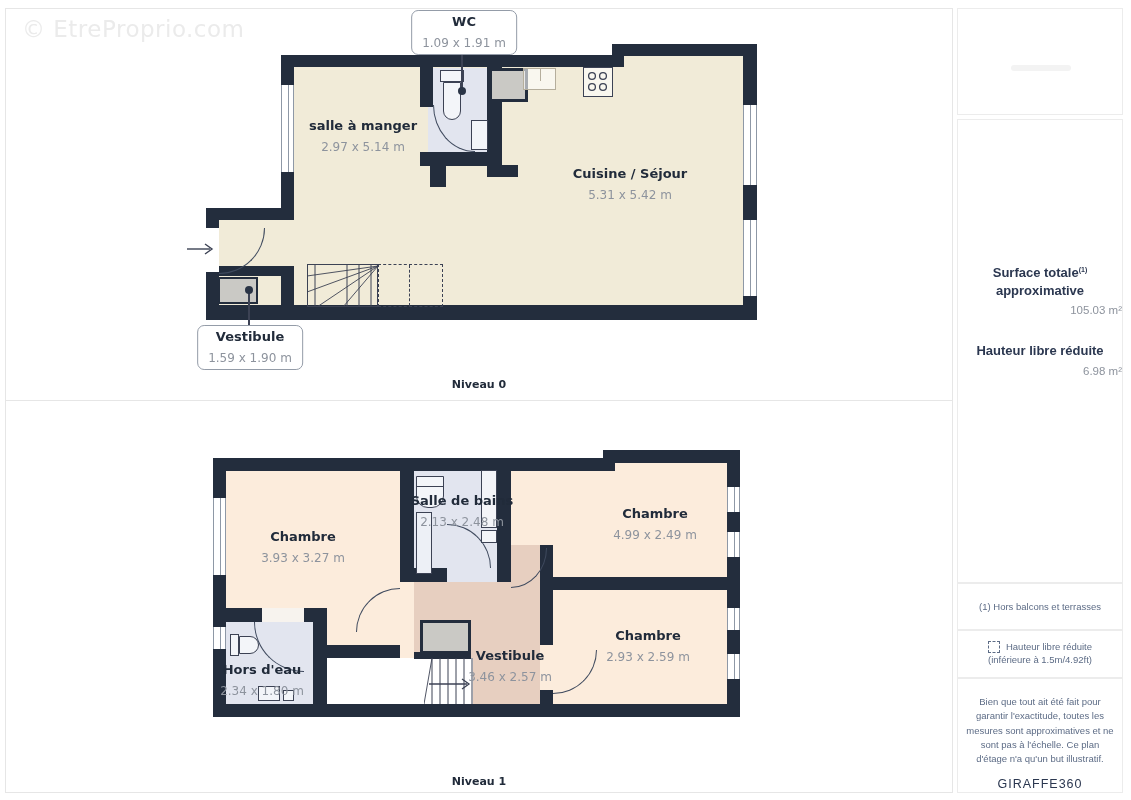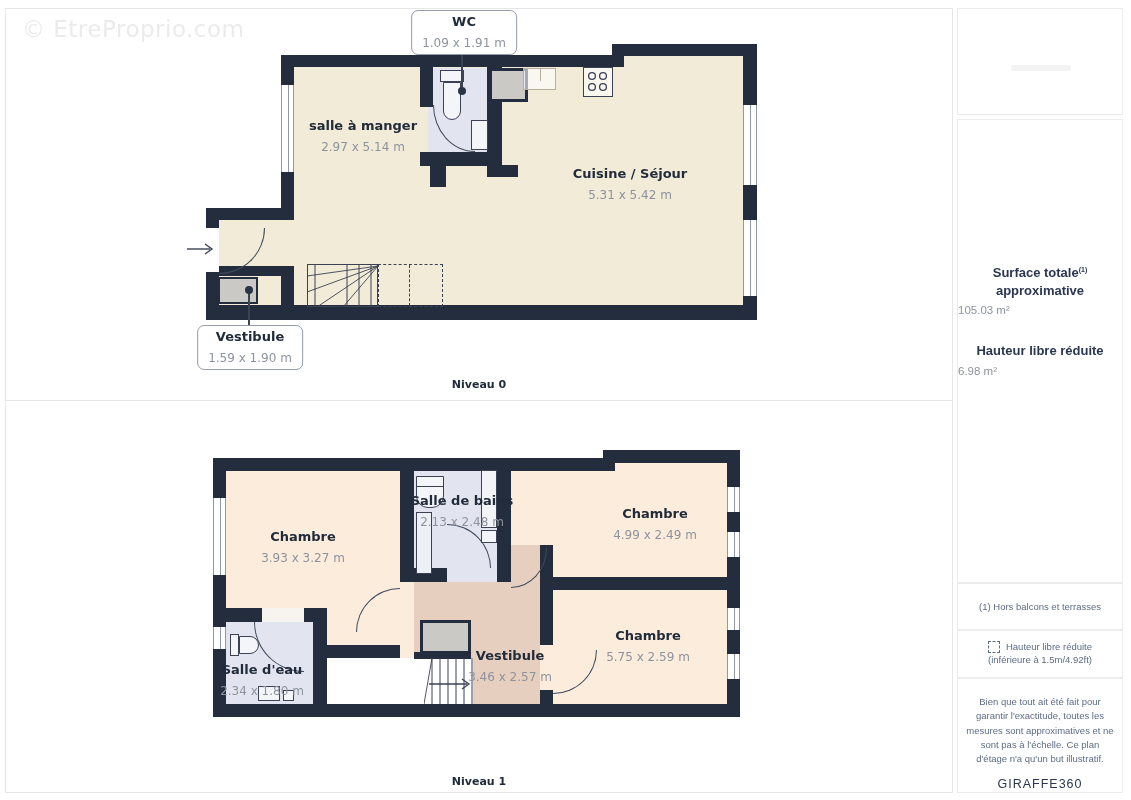--- a/index.html
+++ b/index.html
@@ -25,21 +25,21 @@
   .callout{position:absolute;transform:translateX(-50%);background:#fff;border:1.5px solid #949ca8;
            border-radius:7px;padding:3px 10px 4px;text-align:center;z-index:6;white-space:nowrap}
   .leader{position:absolute;width:1.5px;background:#3c4254;z-index:4}
   .dot{position:absolute;width:8px;height:8px;border-radius:50%;background:#2a3446;transform:translate(-50%,-50%);z-index:4}
   .caption{position:absolute;transform:translateX(-50%);font-family:"DejaVu Sans",sans-serif;
            font-size:11px;font-weight:bold;color:var(--ink)}
   .watermark{position:absolute;left:22px;top:16px;font-size:23px;font-weight:500;letter-spacing:.5px;
              color:#ebebeb;font-family:"DejaVu Sans",sans-serif;z-index:2}
   .sbox{position:absolute;left:957px;width:166px;border:1px solid #ececec;background:#fff;box-sizing:border-box}
   .stitle{font-size:13px;font-weight:bold;color:var(--navy);text-align:center;line-height:1.35}
-  .svalue{font-size:11.5px;color:var(--dim);text-align:left;margin-top:5px}
+  .svalue{font-size:11.5px;color:var(--dim);text-align:right;margin-top:5px}
   .ssmall{font-size:9.5px;color:var(--muted);text-align:center;line-height:1.4}
   .brand{font-size:12.5px;letter-spacing:1px;color:var(--navy);text-align:center}
   .dashedbox{position:absolute;box-sizing:border-box;border:1.5px dashed #3c4254}
   sup{font-size:7px;vertical-align:super}
 </style>
 </head>
 <body>
 
 <div class="panel" style="left:5px;top:8px;width:948px;height:785px">
   <div class="abs" style="left:0;top:391px;width:946px;height:1px;background:var(--line)"></div>
@@ -208,24 +208,24 @@
 <div class="rlabel" style="left:462px;top:511px">
   <div class="rname">Salle de bains</div>
   <div class="rdims">2.13 x 2.48 m</div>
 </div>
 <div class="rlabel" style="left:655px;top:524px">
   <div class="rname">Chambre</div>
   <div class="rdims">4.99 x 2.49 m</div>
 </div>
 <div class="rlabel" style="left:648px;top:646px">
   <div class="rname">Chambre</div>
-  <div class="rdims">5.75 x 2.59 m</div>
+  <div class="rdims">2.93 x 2.59 m</div>
 </div>
 <div class="rlabel" style="left:262px;top:680px">
-  <div class="rname">Salle d'eau</div>
+  <div class="rname">Hors d'eau</div>
   <div class="rdims">2.34 x 1.80 m</div>
 </div>
 <div class="rlabel" style="left:510px;top:666px">
   <div class="rname">Vestibule</div>
   <div class="rdims">3.46 x 2.57 m</div>
 </div>
 
 <div class="caption" style="left:479px;top:775px">Niveau 1</div>
 
 <div class="sbox" style="top:8px;height:107px">

